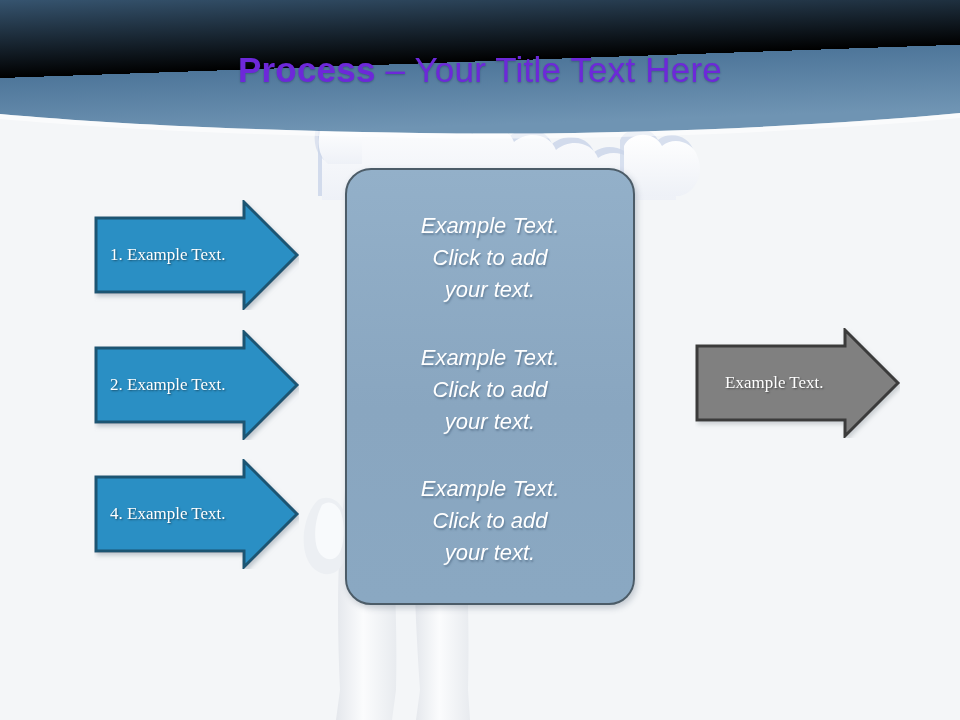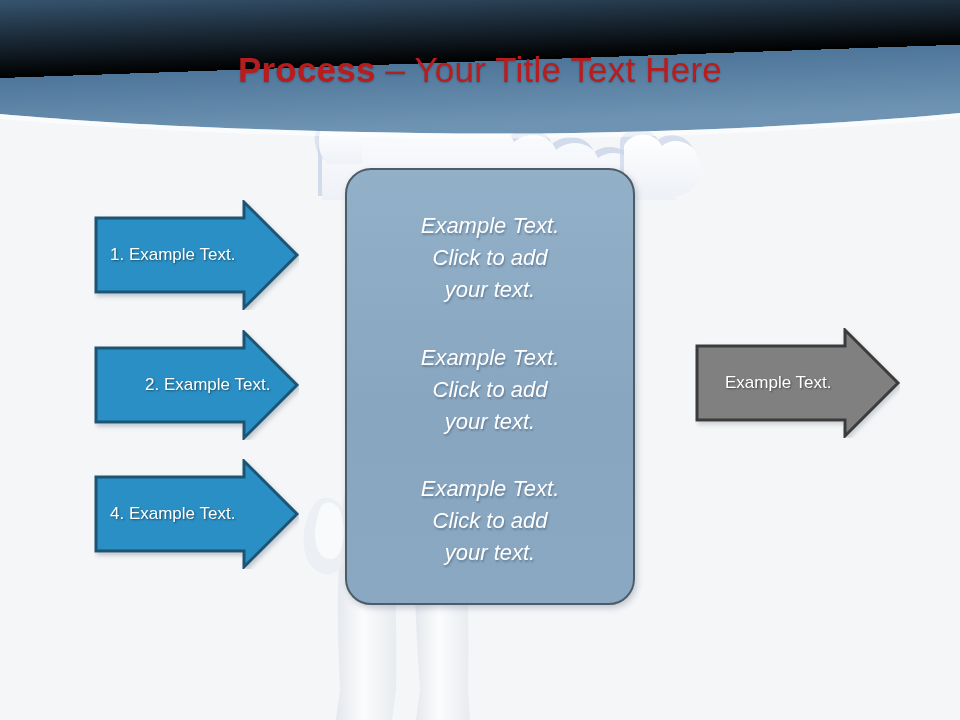--- a/index.html
+++ b/index.html
@@ -40,21 +40,21 @@
     width: 960px;
     height: 140px;
     pointer-events: none;
   }
   #page-title {
     position: absolute;
     left: 0;
     top: 48px;
     width: 960px;
     text-align: center;
-    color: #b91c1c;
+    color: #6d28d9;
     font-size: 35px;
     line-height: 44px;
     letter-spacing: 0.2px;
     white-space: nowrap;
     text-shadow: 0 1px 2px rgba(20,45,70,0.35);
   }
   #page-title .title-strong {
     font-weight: bold;
   }
   #page-title .title-rest {
@@ -73,34 +73,35 @@
     top: 0;
   }
   .arrow-label {
     position: relative;
     z-index: 2;
     color: #ffffff;
     font-size: 17px;
     line-height: 20px;
     white-space: nowrap;
     text-shadow: 1px 1px 2px rgba(0,0,0,0.45);
+    font-family: Liberation Serif, serif;
   }
 
   .arrow-blue { width: 205px; height: 110px; }
   .arrow-blue .arrow-label {
     margin-left: 16px;
   }
 
   .arrow-gray { width: 205px; height: 110px; }
   .arrow-gray .arrow-label {
     margin-left: 30px;
   }
 
   #arrow-step-1 { left: 94px; top: 200px; }
-  #arrow-step-2 { left: 94px; top: 330px; padding-left: 35px; }
+  #arrow-step-2 { left: 94px; top: 330px; }
   #arrow-step-3 { left: 94px; top: 459px; }
   #arrow-output { left: 695px; top: 328px; }
 
   
   #content-box {
     position: absolute;
     left: 345px;
     top: 168px;
     width: 290px;
     height: 437px;

